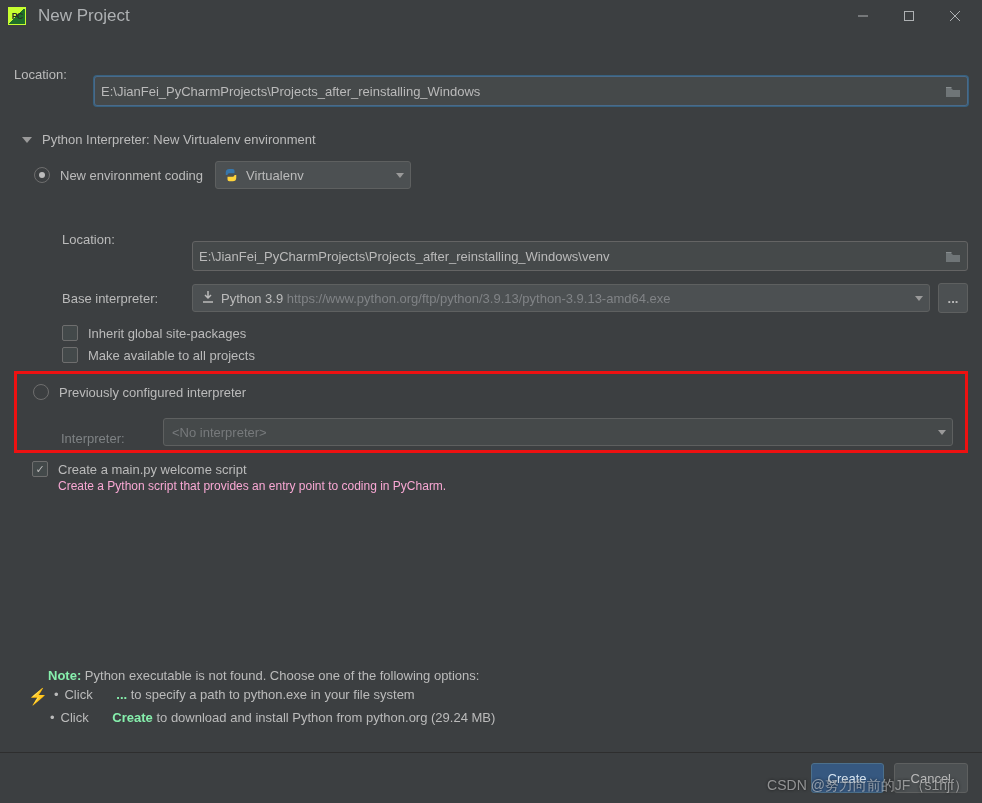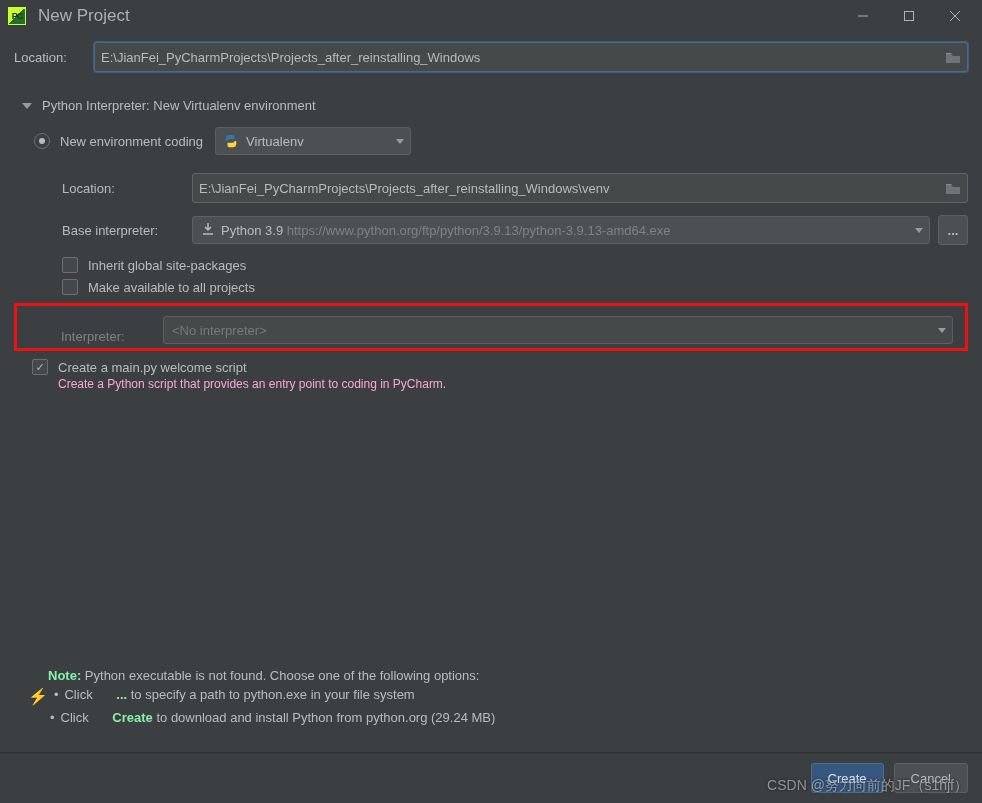--- a/index.html
+++ b/index.html
@@ -62,20 +62,21 @@
   .text-field {
     flex: 1;
     height: 28px;
     background: #45494a;
     border: 1px solid #646464;
     border-radius: 3px;
     display: flex;
     align-items: center;
     padding: 0 6px;
     color: #bababa;
+    margin-top: 34px;
   }
   .text-field.focus { border-color: #4a6a8a; box-shadow: 0 0 0 1px #37617e; }
   .text-field .val { flex: 1; white-space: nowrap; overflow: hidden; text-overflow: ellipsis; }
   .folder-icon { margin-left: 6px; }
   .folder-icon svg { display:block; }
 
   
   .section-header {
     display: flex;
     align-items: center;
@@ -305,20 +306,24 @@
   <div class="chk-row">
     <span class="chk"></span>
     <span>Inherit global site-packages</span>
   </div>
   <div class="chk-row">
     <span class="chk"></span>
     <span>Make available to all projects</span>
   </div>
 
   <div class="highlight-box">
+    <div class="prev-row">
+      <span class="radio"></span>
+      <span>Previously configured interpreter</span>
+    </div>
     <div class="interp-row">
       <div class="grey-label">Interpreter:</div>
       <div class="dropdown disabled" style="flex:1;">
         <span class="dd-text">&lt;No interpreter&gt;</span>
         <span class="dd-arrow"></span>
       </div>
     </div>
   </div>
 
   <div class="welcome-row">

